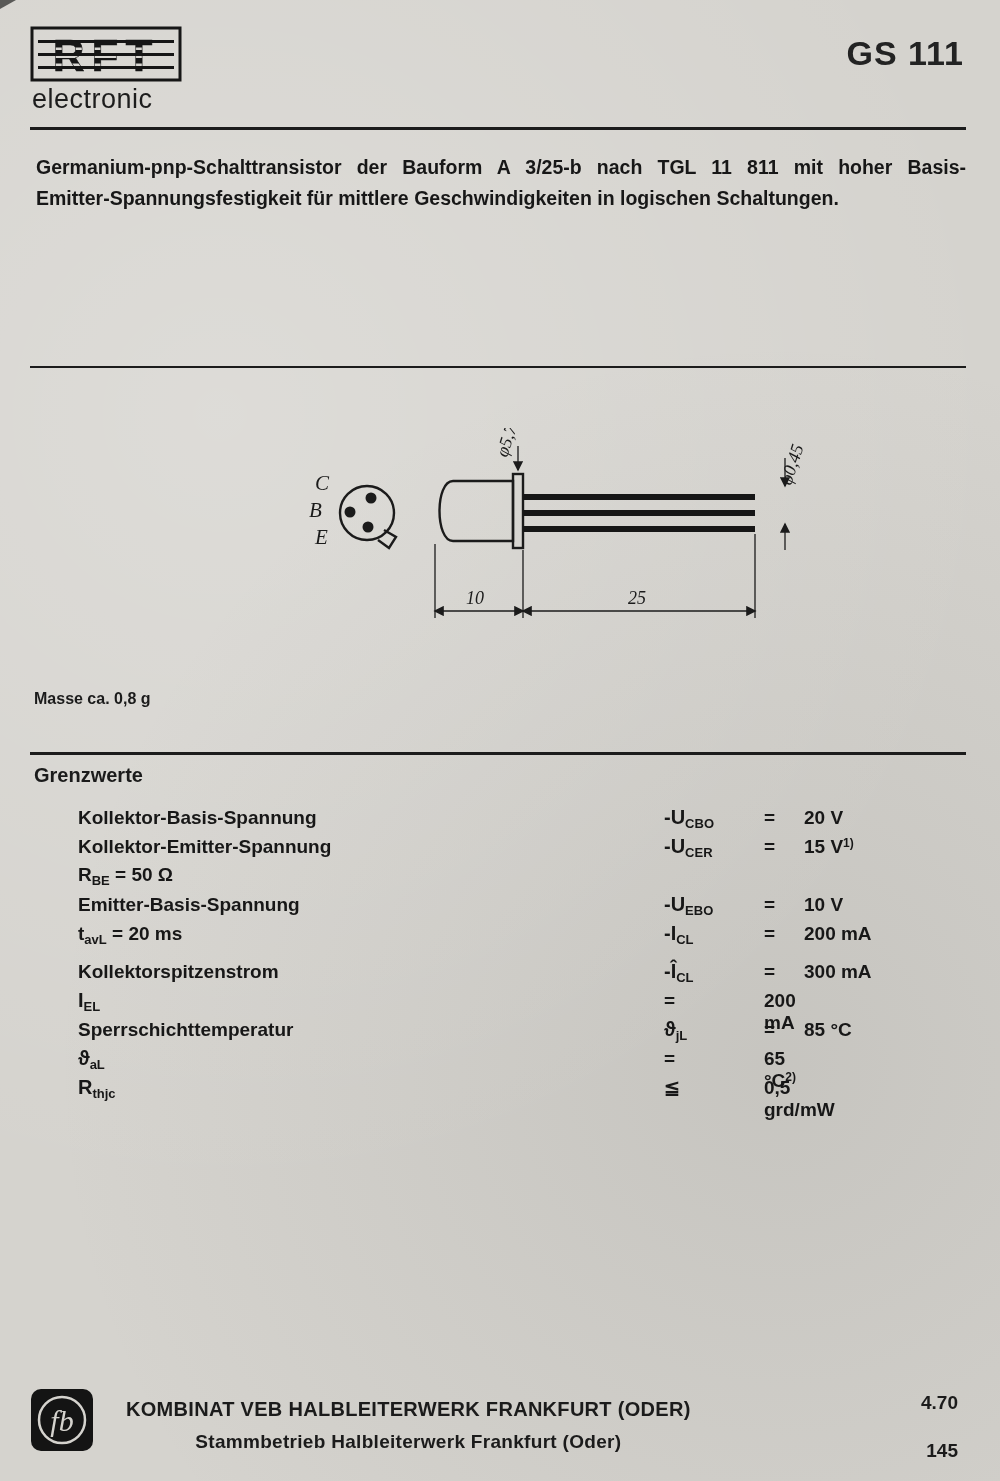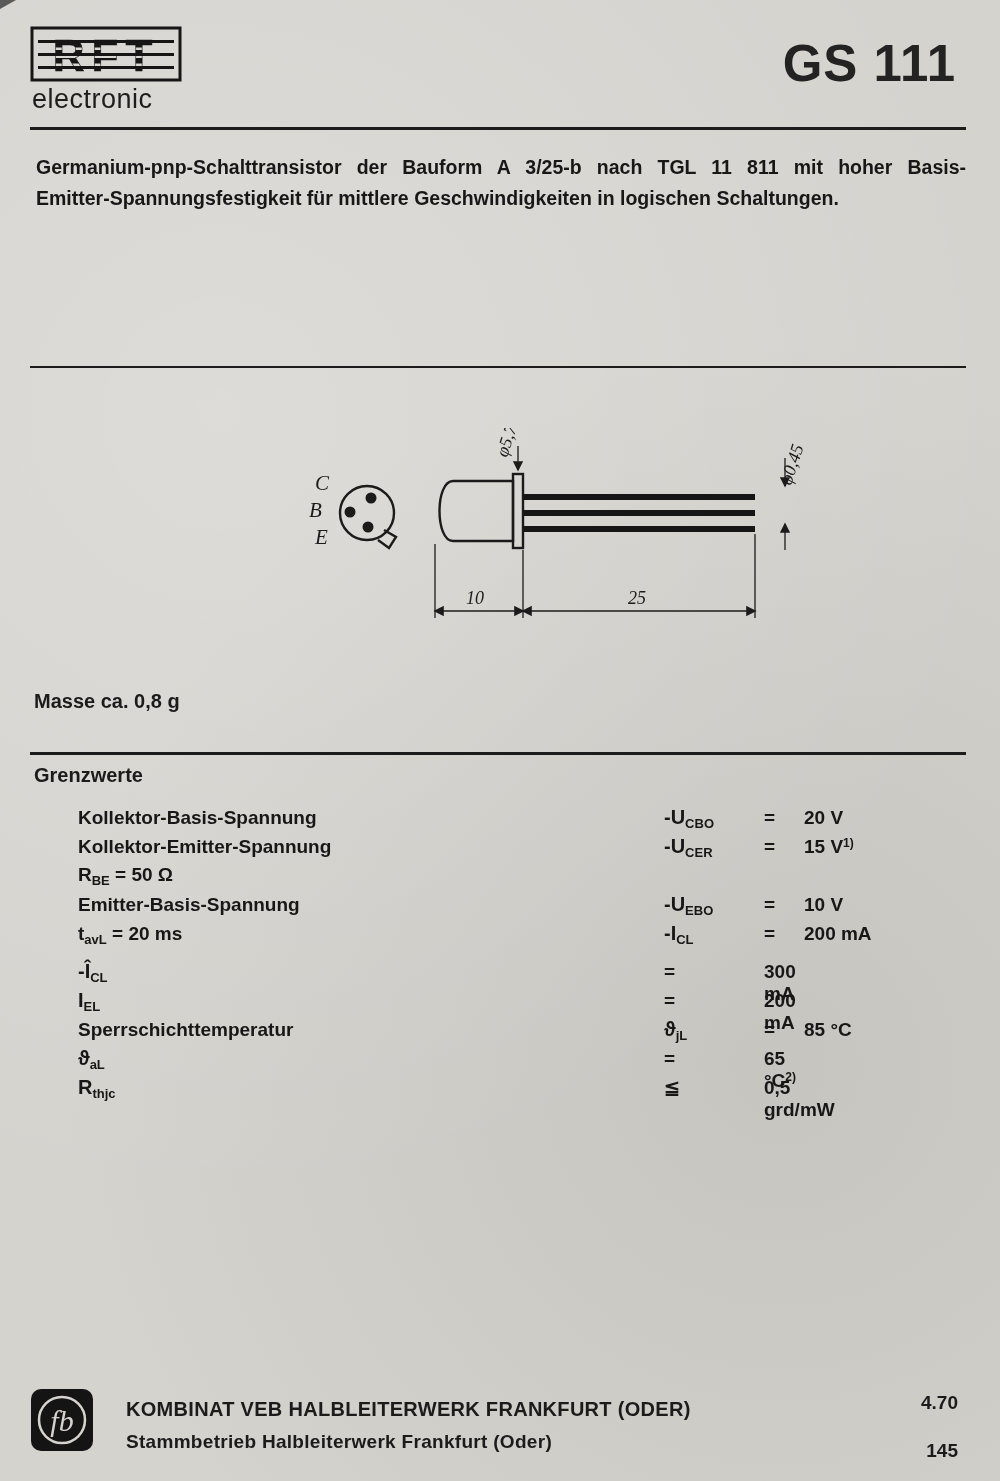--- a/index.html
+++ b/index.html
@@ -17,47 +17,47 @@
   .rule { position:absolute; left:30px; right:34px; background:#1c1c1c; }
   .rule1 { top:127px; height:3px; }
   .rule2 { top:366px; height:2px; }
   .rule3 { top:752px; height:3px; }
 
   .corner-artifact { position:absolute; top:0; left:0; width:16px; height:9px;
     background:#3a3a38; clip-path:polygon(0 0,100% 0,0 100%); opacity:.8; }
 
   .rft-box { left:30px; top:26px; }
   .electronic { left:32px; top:84px; font-size:27px; letter-spacing:.5px; color:#1d1d1d; }
-  .part-number { right:44px; top:34px; font-size:51px; font-weight:bold; letter-spacing:1px; color:#232323; }
+  .part-number { right:36px; top:34px; font-size:34px; font-weight:bold; letter-spacing:1px; color:#232323; }
 
   .description { left:36px; top:152px; width:930px; font-size:19.5px; line-height:31px; font-weight:bold; color:#171717; }
   .description .l1 { text-align:justify; text-align-last:justify; }
   .description .l2 { text-align:left; }
 
   .drawing-wrap { left:285px; top:428px; }
   .ln  { stroke:#1b1b1b; stroke-width:2.4; fill:none; }
   .thin{ stroke:#1b1b1b; stroke-width:1.3; fill:none; }
   .pin { font-family:"Liberation Serif", serif; font-style:italic; font-size:21px; fill:#1b1b1b; }
   .dimtxt { font-family:"Liberation Serif", serif; font-style:italic; font-size:18px; fill:#1b1b1b; }
 
-  .mass { left:34px; top:690px; font-size:20px; font-weight:bold; }
+  .mass { left:34px; top:690px; font-size:16px; font-weight:bold; }
 
   .limits-title { left:34px; top:764px; font-size:20px; font-weight:bold; }
   .limits-table { left:34px; top:806px; width:932px;margin-left:44px; }
   .lim-row { display:grid; grid-template-columns:586px 100px 40px 1fr; align-items:baseline;
              height:29px; font-size:19px; font-weight:bold; color:#171717; }
   .lim-row.gap { margin-top:9px; }
   .lim-sym { font-size:20px; }
   sub { font-size:13px; vertical-align:-4px; }
   sup { font-size:12px; vertical-align:6px; }
 
   .footer-logo { left:30px; top:1388px; }
   .footer-text { left:126px; top:1398px; }
   .footer-line1 { font-size:20px; font-weight:bold; letter-spacing:.3px; }
-  .footer-line2 { font-size:19px; font-weight:bold; margin-top:10px; letter-spacing:.3px; }
+  .footer-line2 { font-size:19px; font-weight:bold; margin-top:10px; letter-spacing:.3px;text-align:center; }
   .footer-date { right:42px; top:1392px; font-size:19px; font-weight:bold; }
   .footer-page { right:42px; top:1440px; font-size:19px; font-weight:bold;margin-left:25px; }
 </style>
 </head>
 <body>
 
 <div class="page">
 
   <div class="corner-artifact"></div>
 
@@ -162,20 +162,21 @@
 
     <div class="lim-row">
       <div><span>t</span><sub>avL</sub><span> = 20 ms</span></div>
       <div class="lim-sym"><span>-I</span><sub>CL</sub></div>
       <div>=</div>
       <div><span>200 mA</span><sup></sup></div>
     </div>
 
 
     <div class="lim-row gap">
+      <div><span>Kollektorspitzenstrom</span><sub></sub><span></span></div>
       <div class="lim-sym"><span>-Î</span><sub>CL</sub></div>
       <div>=</div>
       <div><span>300 mA</span><sup></sup></div>
     </div>
 
     <div class="lim-row">
       <div class="lim-sym"><span>I</span><sub>EL</sub></div>
       <div>=</div>
       <div><span>200 mA</span><sup></sup></div>
     </div>

